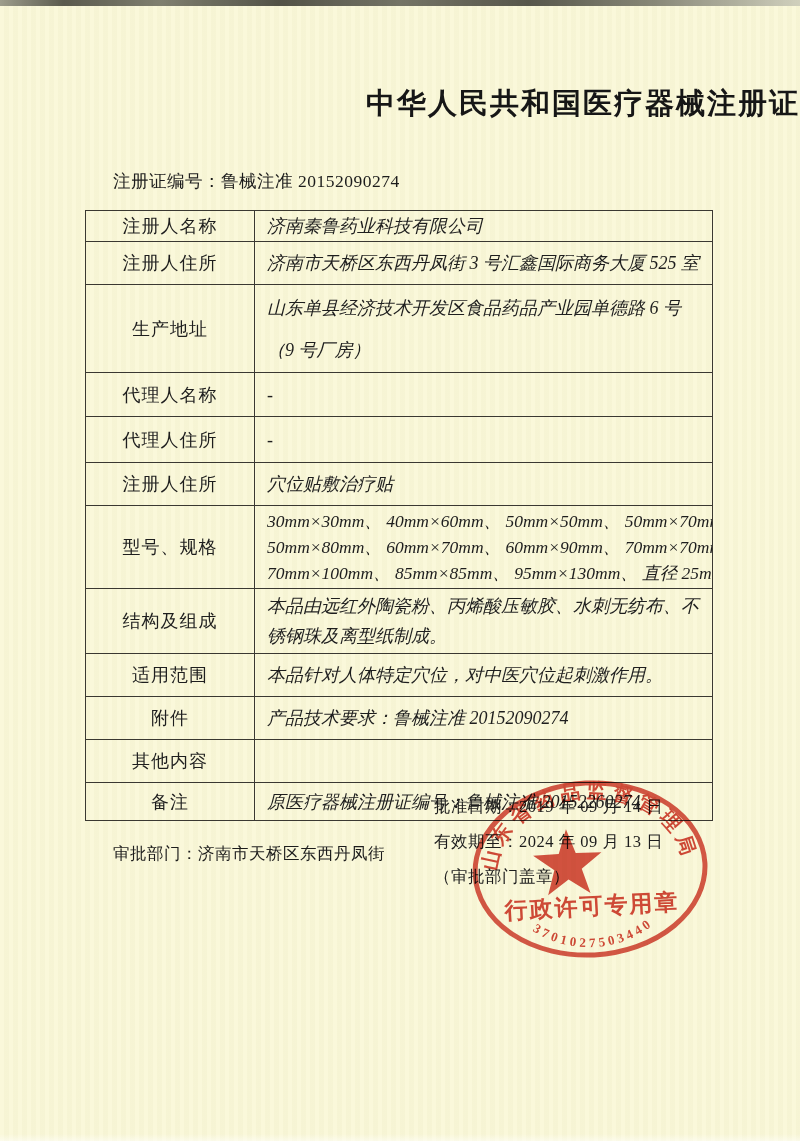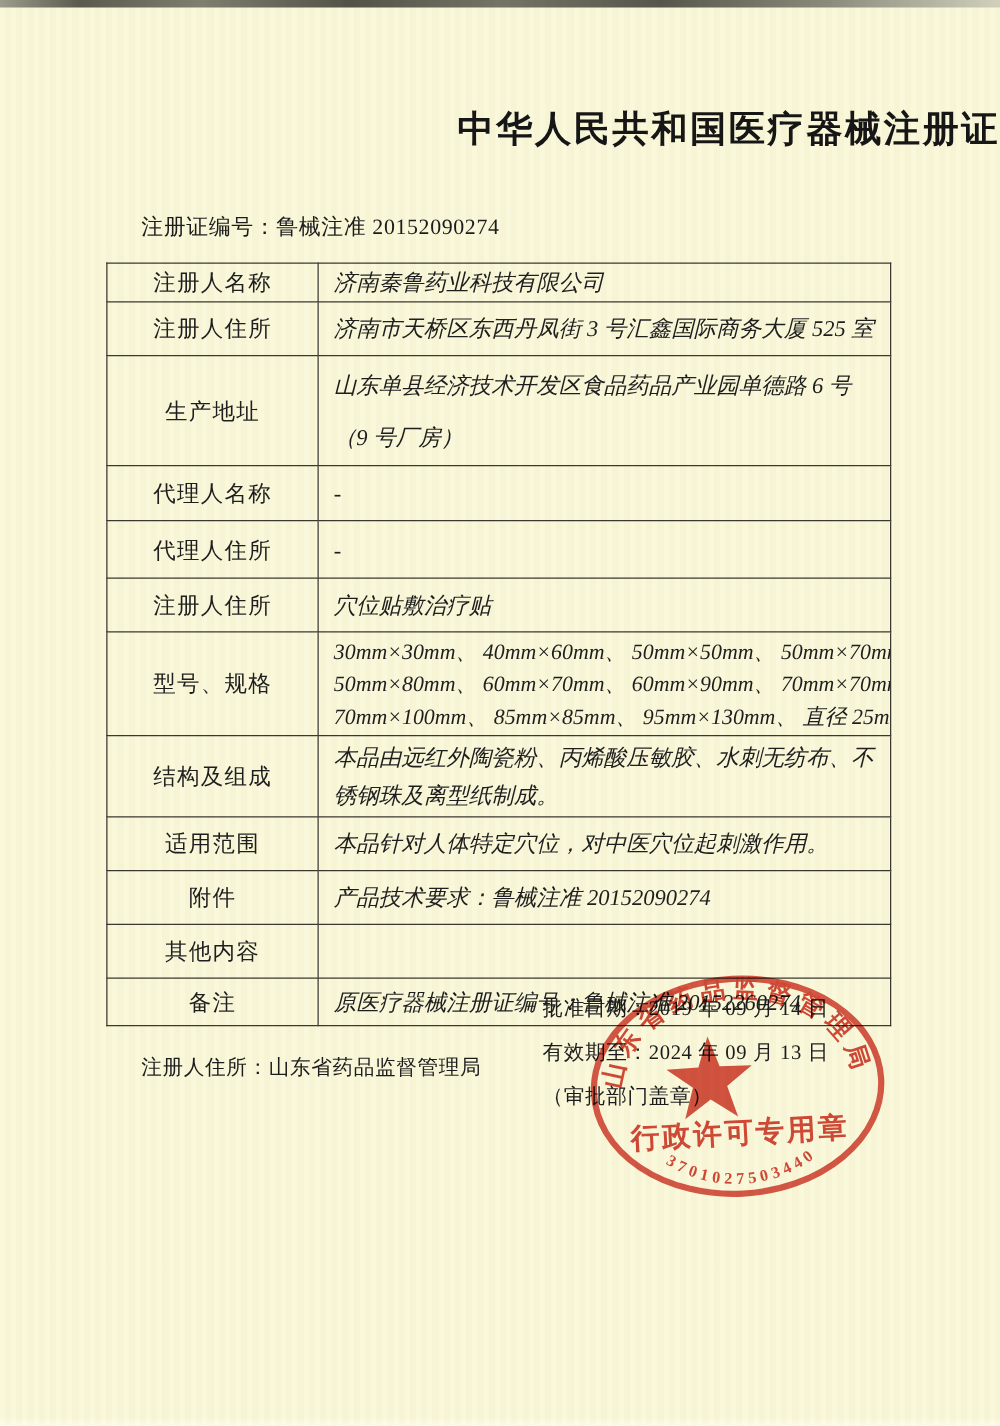--- a/index.html
+++ b/index.html
@@ -130,21 +130,21 @@
       <td class="lbl">其他内容</td>
       <td class="val"></td>
     </tr>
     <tr style="height:38px;">
       <td class="lbl">备注</td>
       <td class="val remark-indent">原医疗器械注册证编号：鲁械注准 20152260274</td>
     </tr>
   </tbody>
     </table>
 
-  <div class="footer-left">注册人住所：山东省药品监督管理局</div>
+  <div class="footer-left">审批部门：济南市天桥区东西丹凤街</div>
 
   <div class="footer-right">
     <div>批准日期：2019 年 09 月 14 日</div>
     <div>有效期至：2024 年 09 月 13 日</div>
     <div>（审批部门盖章）</div>
   </div>
 
   <svg class="seal" viewBox="0 0 244 196" width="244" height="196">
     <g fill="none" stroke="#cf372a">
       <ellipse cx="122" cy="99" rx="115" ry="86" stroke-width="5" opacity=".92"></ellipse>

